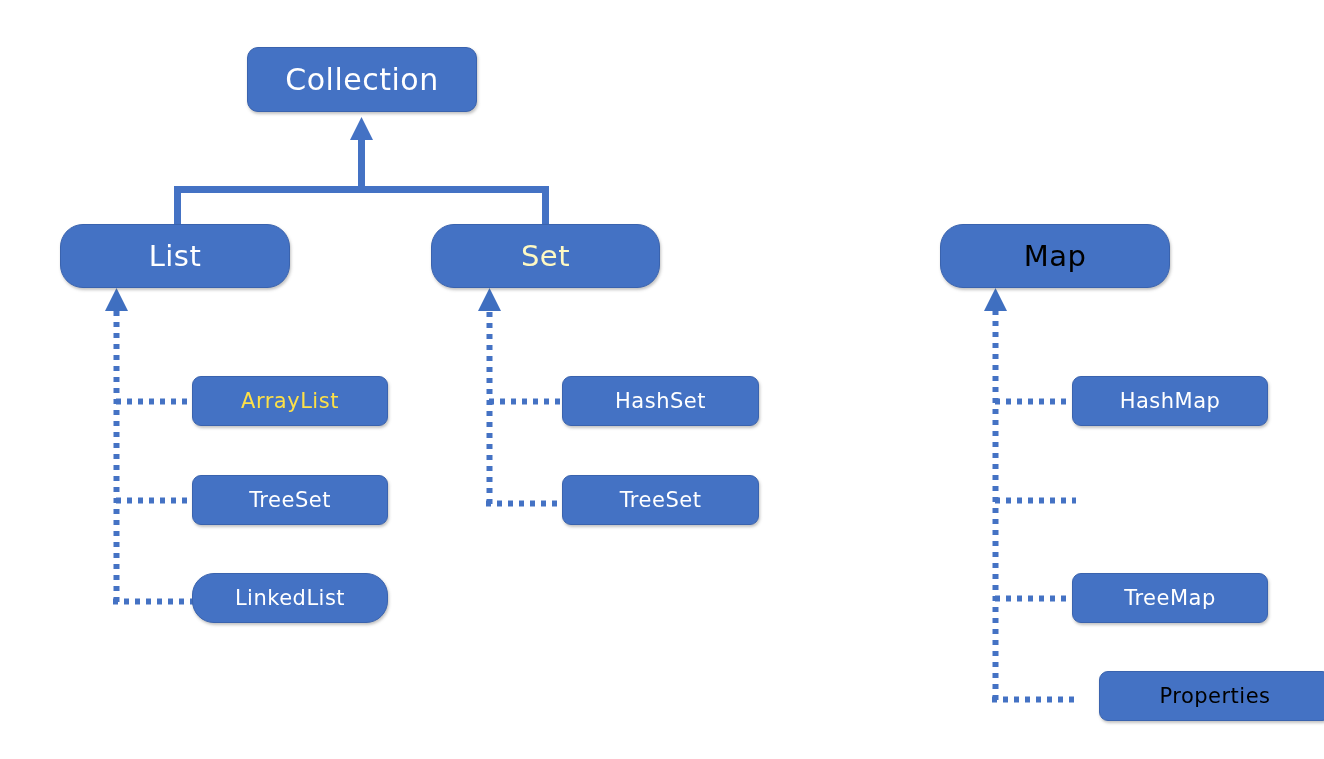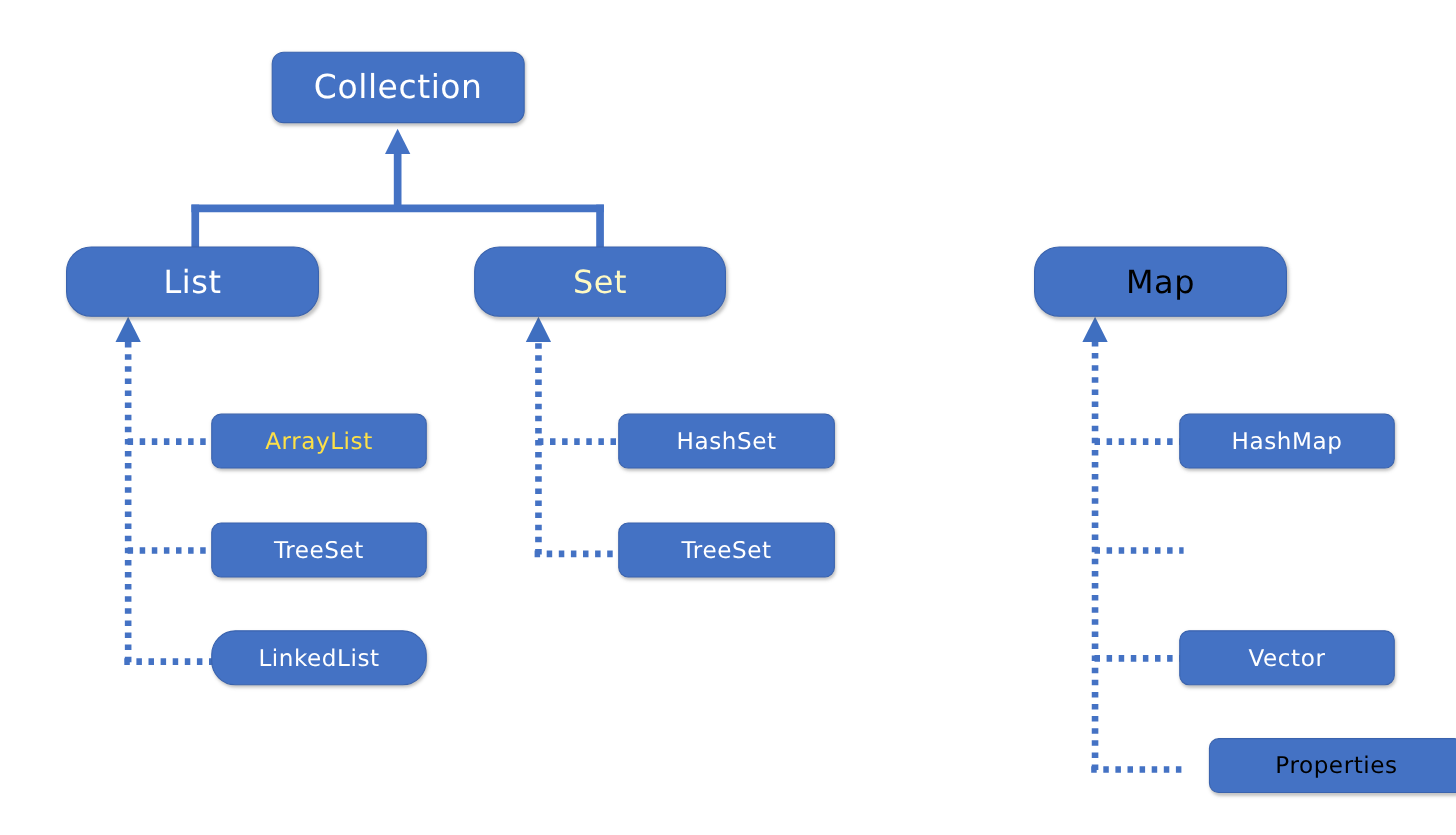--- a/index.html
+++ b/index.html
@@ -137,20 +137,20 @@
   <div class="node-box node-leaf" style="left: 1072px; top: 376px; width: 196px; height: 50px; background: rgb(68, 114, 196); border-color: rgb(58, 99, 174); color: rgb(255, 255, 255);">
     <span>HashMap</span>
   </div>
 
   <div class="node-box node-leaf" style="left: 562px; top: 475px; width: 197px; height: 50px; background: rgb(68, 114, 196); border-color: rgb(58, 99, 174); color: rgb(255, 255, 255);">
     <span>TreeSet</span>
   </div>
 
 
   <div class="node-box node-leaf" style="left: 1072px; top: 573px; width: 196px; height: 50px; background: rgb(68, 114, 196); border-color: rgb(58, 99, 174); color: rgb(255, 255, 255);">
-    <span>Vector</span>
+    <span>TreeMap</span>
   </div>
 
   <div class="node-box node-leaf" style="left: 1072px; top: 671px; width: 232px; height: 50px; background: rgb(68, 114, 196); border-color: rgb(58, 99, 174); color: #000000; margin-left: 27px;">
     <span>Properties</span>
   </div>
 
 </div>
 
 </body></html>

